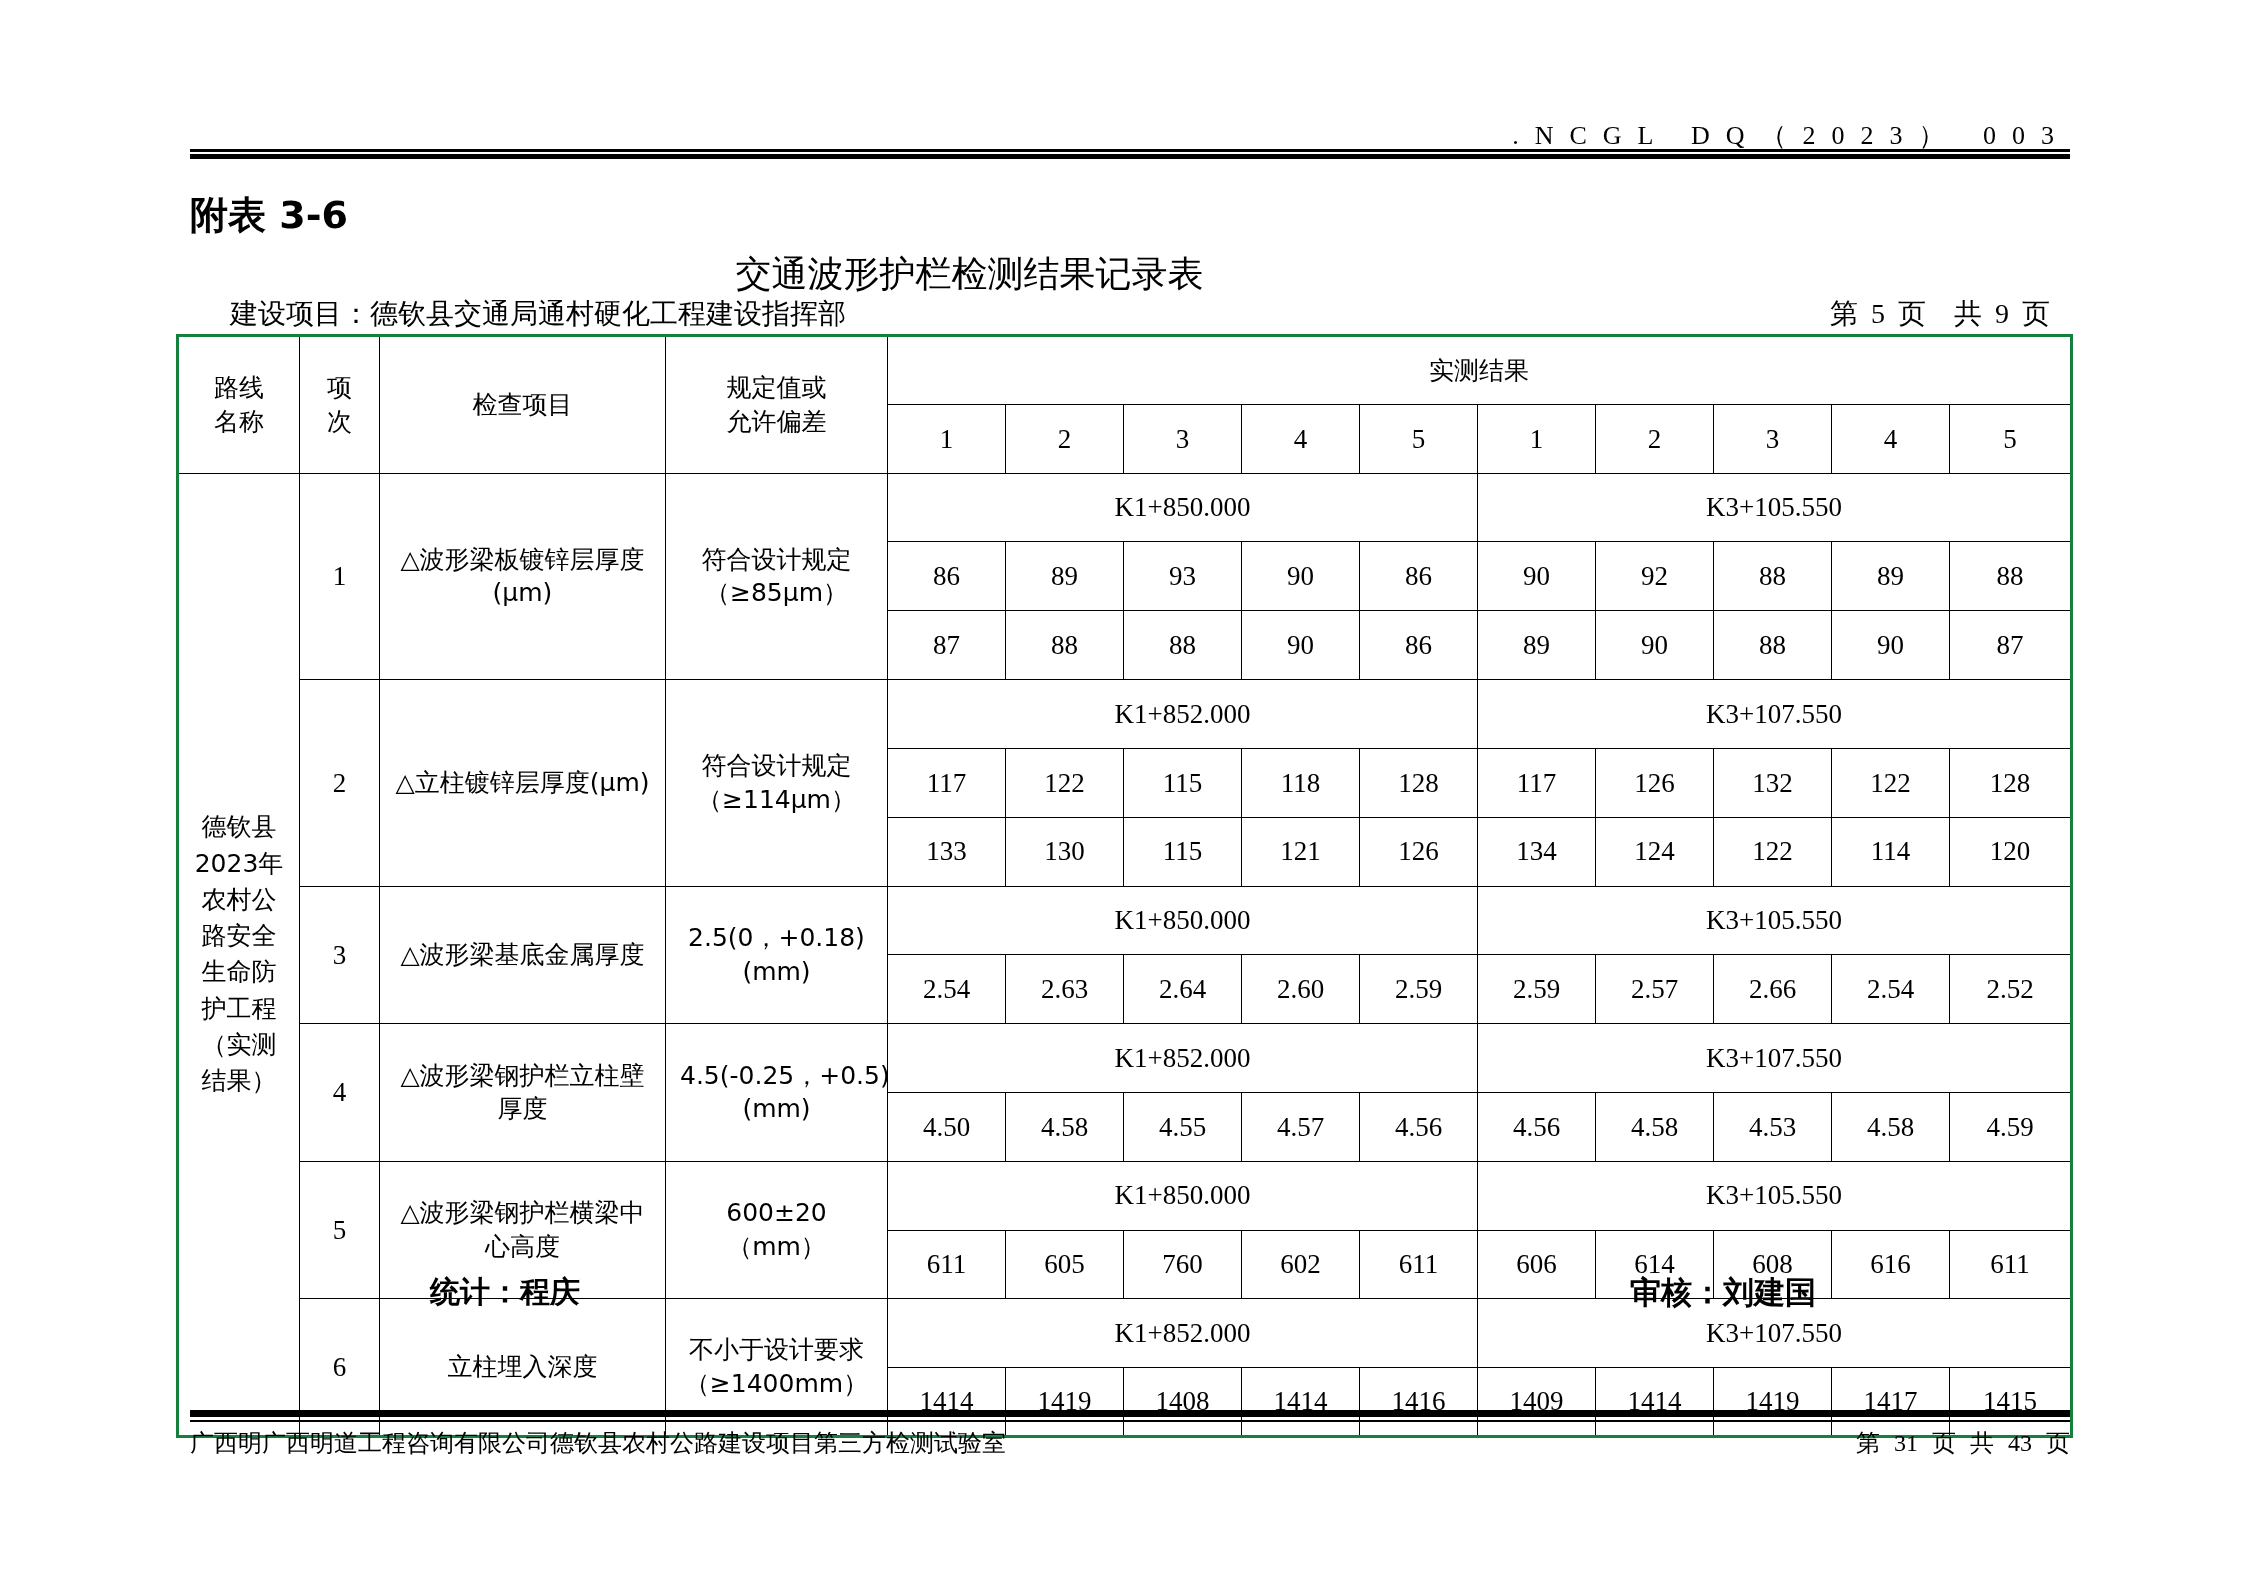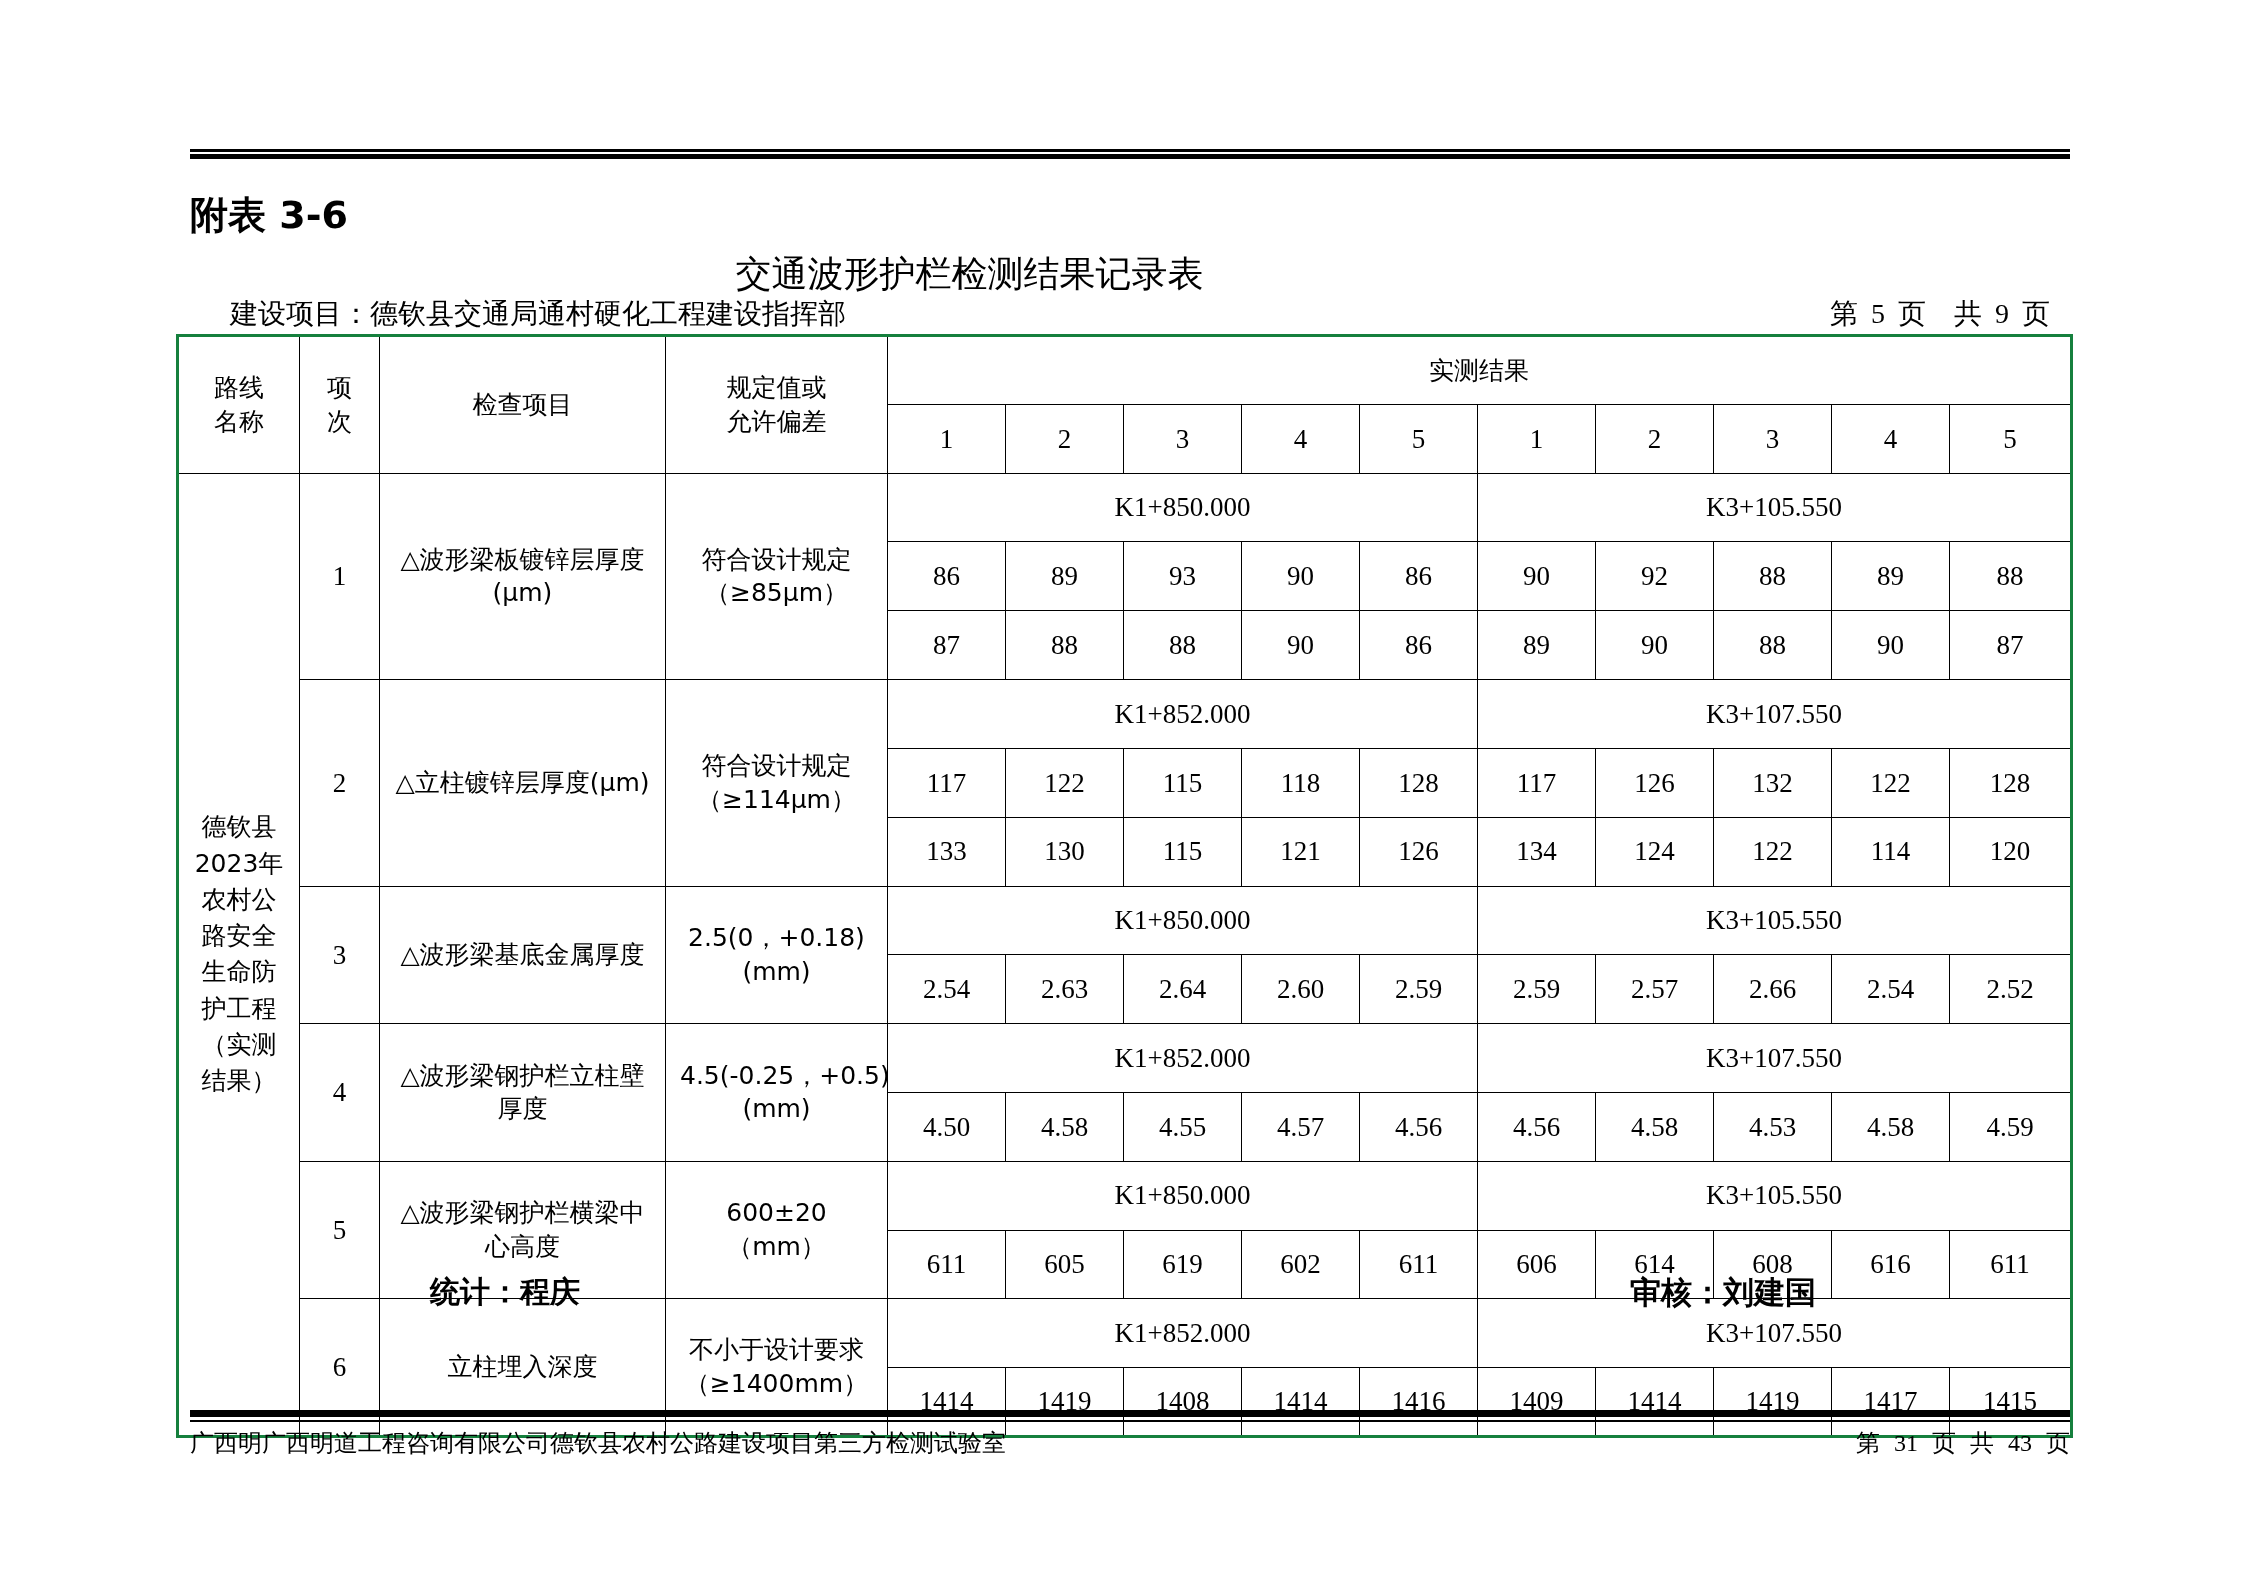--- a/index.html
+++ b/index.html
@@ -28,20 +28,21 @@
 
   .ftr-rule1 { position: absolute; left: 190px; top: 1410px; width: 1880px; height: 7px; background: #000; }
   .ftr-rule2 { position: absolute; left: 190px; top: 1420px; width: 1880px; height: 2px; background: #000; }
   .ftr-left { position: absolute; left: 190px; top: 1427px; font-size: 24px; font-family: "DejaVu Sans", sans-serif; }
   .ftr-right { position: absolute; right: 175px; top: 1427px; font-size: 24px; word-spacing: 8px; }
 </style>
 </head>
 <body>
 
 <div class="hdr">
+  <span class="hdr-right">.NCGL DQ（2023） 003</span>
 </div>
 <div class="hdr-rule1"></div>
 <div class="hdr-rule2"></div>
 
 <div class="appendix">附表 3-6</div>
 <div class="doc-title"><span>交通波形护栏检测结果记录表</span></div>
 <div class="project">建设项目：德钦县交通局通村硬化工程建设指挥部</div>
 <div class="pageinfo">第 5 页　共 9 页</div>
 
 <table class="grid">
@@ -188,21 +189,21 @@
       <tr style="height: 58px;">
         <td rowspan="2">5</td>
         <td rowspan="2" class="cjk" style="padding: 0px 14px;">△波形梁钢护栏横梁中心高度</td>
         <td rowspan="2" class="cjk" style="padding: 0px 14px;">600±20（mm）</td>
         <td colspan="5">K1+850.000</td>
         <td colspan="5">K3+105.550</td>
       </tr>
       <tr style="height: 58px;">
         <td>611</td>
         <td>605</td>
-        <td>619</td>
+        <td>760</td>
         <td>602</td>
         <td>611</td>
         <td>606</td>
         <td>614</td>
         <td>608</td>
         <td>616</td>
         <td>611</td>
       </tr>
       <tr style="height: 58px;">
         <td rowspan="2">6</td>

